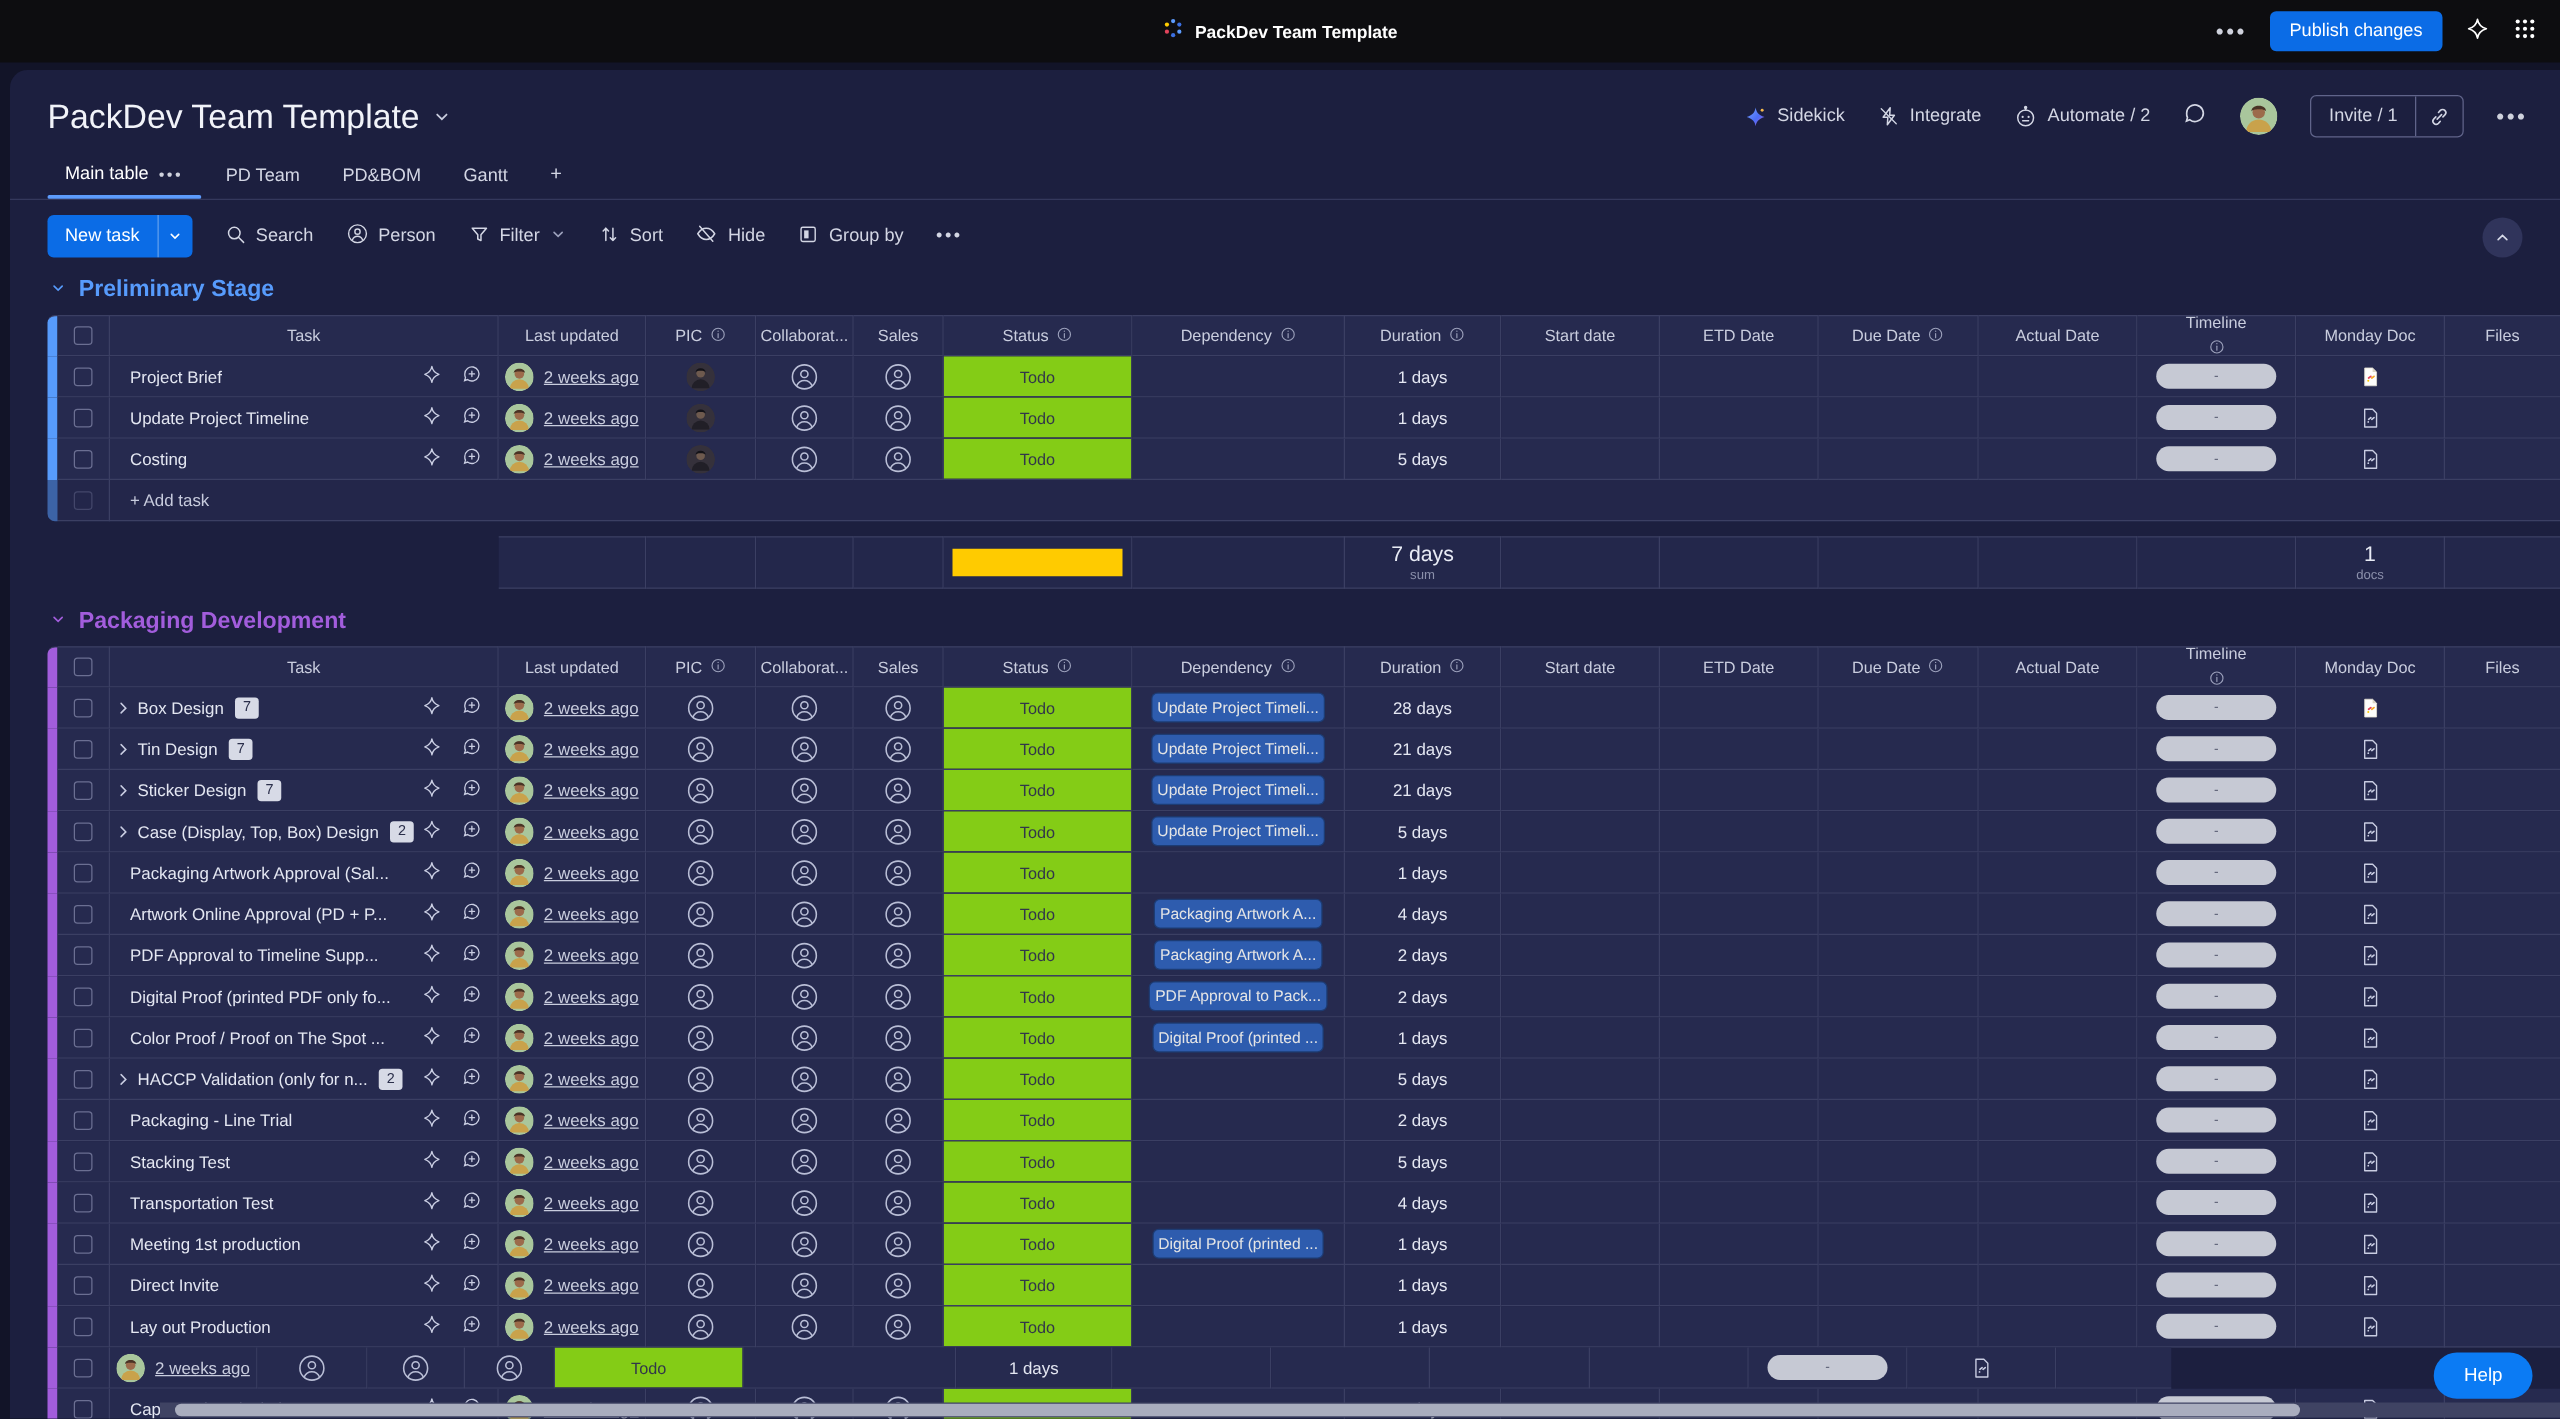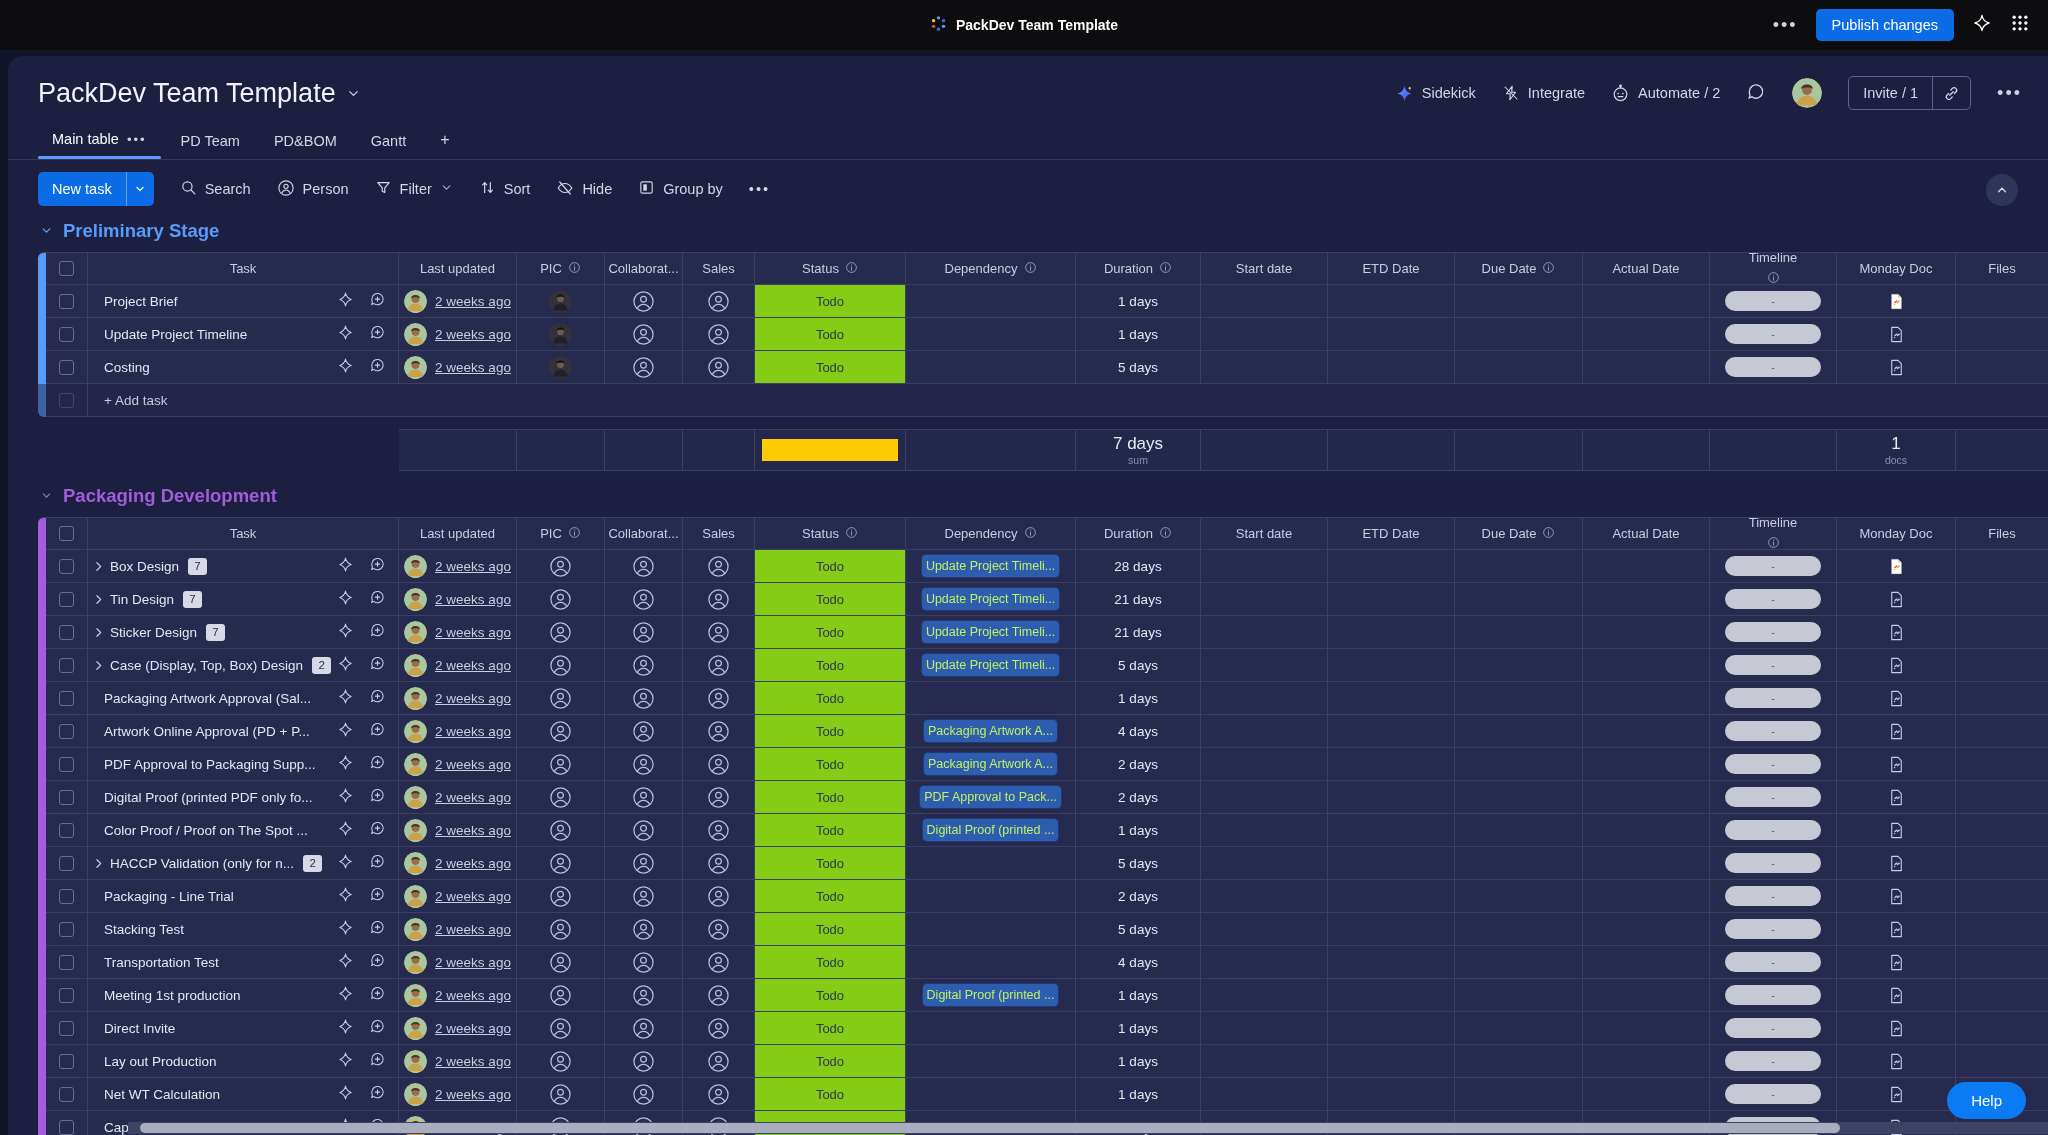--- a/index.html
+++ b/index.html
@@ -69,21 +69,21 @@
   .c-start{ width:127px; }
   .c-etd{ width:127px; }
   .c-due{ width:128px; }
   .c-actual{ width:127px; }
   .c-timeline{ width:127px;flex-direction:column; }
   .c-doc{ width:119px; }
   .c-files{ width:92px; border-right:none; }
 
   .checkbox { width:15px; height:15px; border:1.4px solid #6b6f92; border-radius:3px; background:transparent; cursor:pointer; }
   .status-fill { width:100%; height:100%; background:#84cc16; color:#32374a; display:flex; align-items:center; justify-content:center; font-size:13px; cursor:pointer; }
-  .dep-chip { background:#2e5cae; color:#bef264; font-size:12.5px; padding:4px 4px; border-radius:4px;
+  .dep-chip { background:#2e5cae; color:#e5e5e5; font-size:12.5px; padding:4px 4px; border-radius:4px;
     max-width:156px; white-space:nowrap; overflow:hidden; text-overflow:ellipsis; cursor:pointer; box-shadow:0 0 0 1px #1d3c74; }
   .timeline-pill { width:96px; height:20px; background:#c6c9d4; border-radius:10px; color:#5a5f74; font-size:11px;
     display:flex; align-items:center; justify-content:center; cursor:pointer; }
   .task-label { white-space:nowrap; overflow:hidden; text-overflow:ellipsis; cursor:pointer; }
   .badge { margin-left:9px; min-width:19px; height:17px; padding:0 4px; background:#d7dae6; color:#2a2e4a;
     border-radius:3px; font-size:11.5px; display:flex; align-items:center; justify-content:center; flex:none; }
   .task-icons { margin-left:auto; display:flex; align-items:center; gap:15px; padding-right:12px; flex:none; }
   .expand-chev { width:14px; margin:0 4px 0 -12px; display:flex; flex:none; cursor:pointer; }
   .addtask-row .cell { background:#23264a; color:#c7cbdd; }
   .addtask-row .c-rest { width:1960px; justify-content:flex-start; padding-left:16px; border-right:none; cursor:pointer; }
@@ -1254,21 +1254,21 @@
               </span>
             </div>
             <div class="cell c-files"></div>
           </div>
           <div class="trow">
             <div class="cell c-bar" style="background: rgb(162, 93, 220);"></div>
             <div class="cell c-check">
               <span class="checkbox"></span>
             </div>
             <div class="cell c-task">
-              <span class="task-label">PDF Approval to Packaging Supp...</span>
+              <span class="task-label">PDF Approval to Timeline Supp...</span>
               <span class="task-icons">
                 <span><svg width="17" height="17" viewBox="0 0 24 24" fill="none" stroke="#c9cde2" stroke-width="1.5" stroke-linejoin="round">
                     <path d="M12 3c.6 3.9 2.3 6.9 8 8.99-5.7 2.1-7.4 5.1-8 9.01-.6-3.9-2.3-6.9-8-9.01 5.7-2.09 7.4-5.09 8-8.99z"></path>
                   </svg></span>
                 <span><svg width="17" height="17" viewBox="0 0 24 24" fill="none" stroke="#c9cde2" stroke-width="1.5">
                     <path d="M4 11.5a8 8 0 1 1 3.1 6.3L3.8 19l1-3.3A8 8 0 0 1 4 11.5z"></path>
                     <path d="M12 8.5v6M9 11.5h6" stroke-linecap="round"></path>
                   </svg></span>
               </span>
             </div>
@@ -2046,32 +2046,20 @@
                   <circle cx="9.6" cy="15.8" r=".9" fill="#c9cde2" stroke="none"></circle>
                 </svg>
               </span>
             </div>
             <div class="cell c-files"></div>
           </div>
           <div class="trow">
             <div class="cell c-bar" style="background: rgb(162, 93, 220);"></div>
             <div class="cell c-check">
               <span class="checkbox"></span>
-            </div>
-            <div class="cell c-task">
-              <span class="task-label">Net WT Calculation</span>
-              <span class="task-icons">
-                <span><svg width="17" height="17" viewBox="0 0 24 24" fill="none" stroke="#c9cde2" stroke-width="1.5" stroke-linejoin="round">
-                    <path d="M12 3c.6 3.9 2.3 6.9 8 8.99-5.7 2.1-7.4 5.1-8 9.01-.6-3.9-2.3-6.9-8-9.01 5.7-2.09 7.4-5.09 8-8.99z"></path>
-                  </svg></span>
-                <span><svg width="17" height="17" viewBox="0 0 24 24" fill="none" stroke="#c9cde2" stroke-width="1.5">
-                    <path d="M4 11.5a8 8 0 1 1 3.1 6.3L3.8 19l1-3.3A8 8 0 0 1 4 11.5z"></path>
-                    <path d="M12 8.5v6M9 11.5h6" stroke-linecap="round"></path>
-                  </svg></span>
-              </span>
             </div>
             <div class="cell c-upd">
               <span style="display:flex;border-radius:50%;overflow:hidden;">
                 <svg width="23" height="23" viewBox="0 0 24 24">
                   <circle cx="12" cy="12" r="12" fill="#a9c69c"></circle>
                   <circle cx="12" cy="9.5" r="4" fill="#9c6b4b"></circle>
                   <path d="M12 5.2c-3 0-4.8 1.6-4.8 4 0-2.2 9.6-2.2 9.6 0 0-2.4-1.8-4-4.8-4z" fill="#4a3325"></path>
                   <path d="M4 22a8 8 0 0 1 16 0z" fill="#c9a24b"></path>
                 </svg>
               </span>

